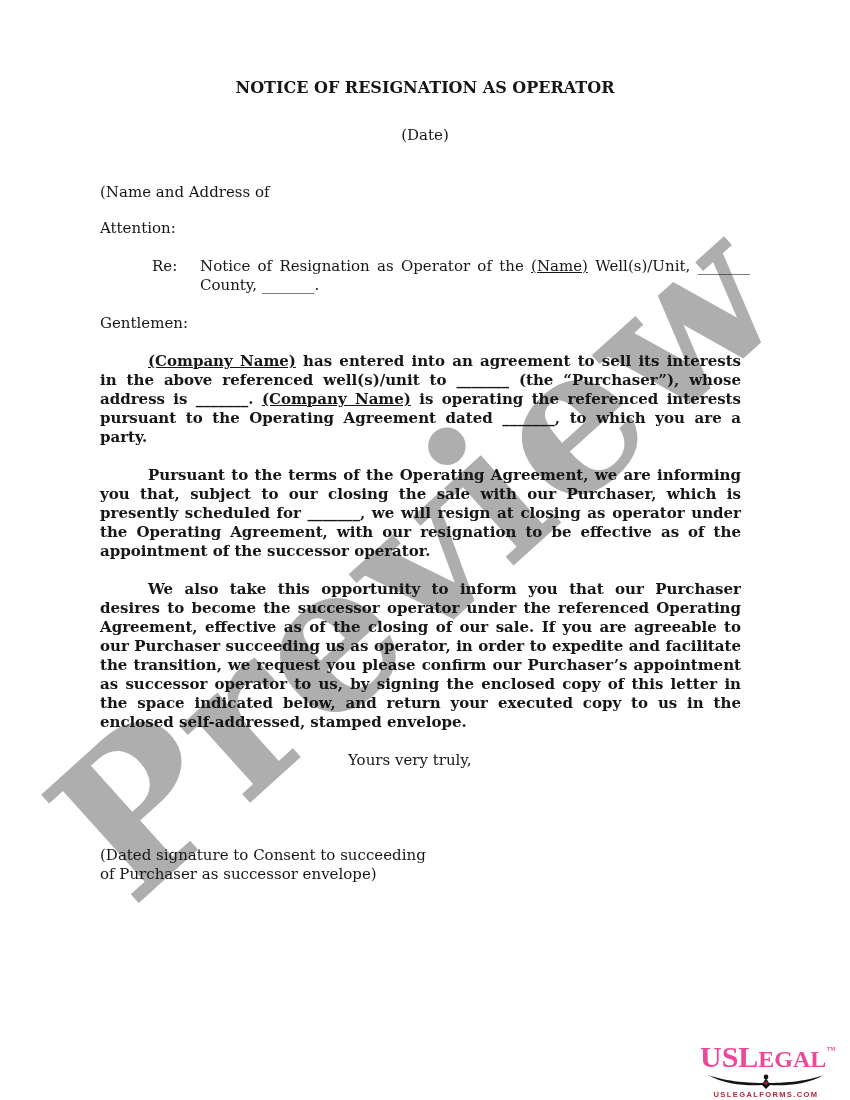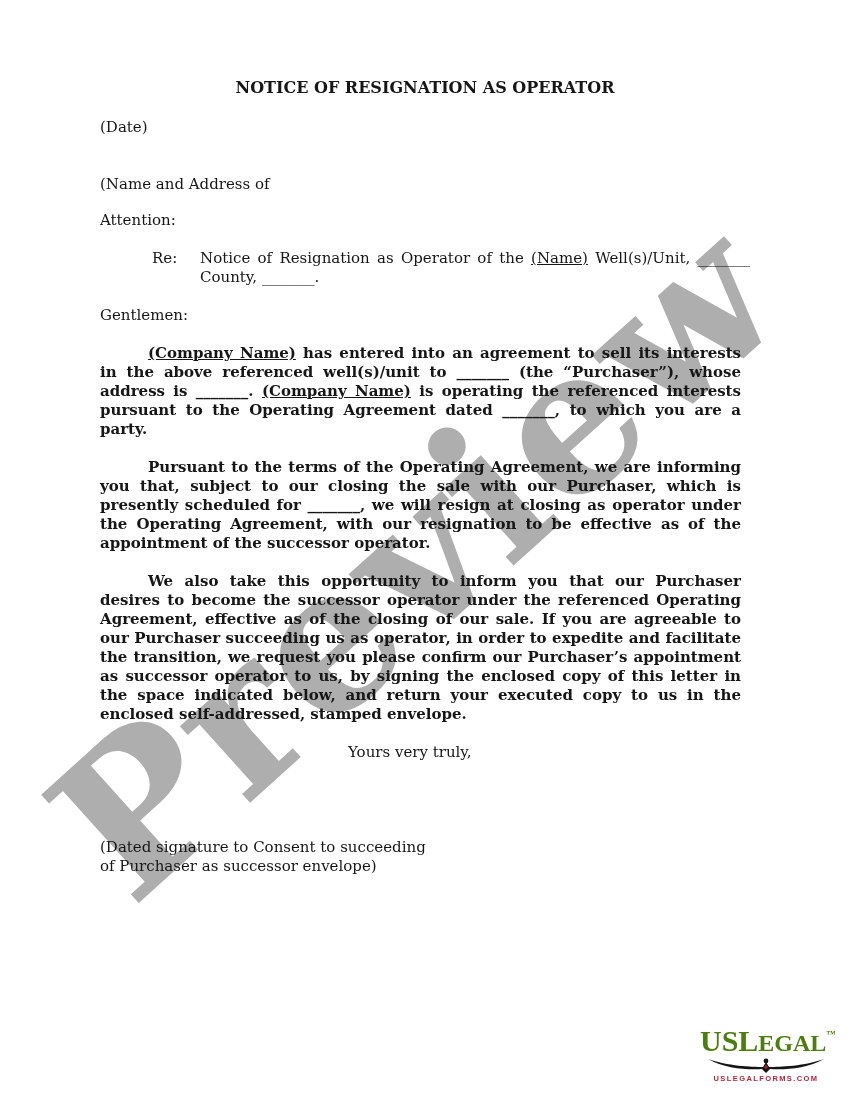--- a/index.html
+++ b/index.html
@@ -10,21 +10,21 @@
   .watermark {
     position:absolute; left:-35px; top:455px; width:900px; height:210px;
     line-height:210px; text-align:center; font-size:200px; font-weight:bold;
     letter-spacing:2px; transform:rotate(-42deg); z-index:1; user-select:none;
   }
   .content {
     position:absolute; left:100px; top:0; width:650px; z-index:2;
     font-size:15px; line-height:19px;
   }
   .title { margin-top:78px; text-align:center; font-weight:bold; font-size:16px; line-height:20px; }
-  .dateline { margin-top:20px; }
+  .dateline { margin-top:28px; text-align:center; }
   .addr { margin-top:38px; }
   .attention { margin-top:17px; }
   .re-block { margin-top:19px; position:relative; padding-left:100px; text-align:justify; }
   .re-label { position:absolute; left:52px; top:0; }
   .salutation { margin-top:19px; }
   .body-para { margin:19px 9px 0 0; text-indent:48px; text-align:justify;font-weight:bold; }
   .closing { margin-top:19px; margin-left:248px; }
   .sig-note { margin-top:76px; }
   .uline { text-decoration:underline; }
   .logo { position:absolute; left:700px; top:1026px; width:132px; text-align:center; z-index:2; }
@@ -66,21 +66,21 @@
 
     <div class="closing">Yours very truly,</div>
 
     <div class="sig-note">
       <div>(Dated signature to Consent to succeeding</div>
       <div>of Purchaser as successor envelope)</div>
     </div>
   </div>
 
   <div class="logo">
-    <div class="logo-text" style="color: #4d7c0f;">
+    <div class="logo-text" style="color: #ec4899; margin-top: 16px;">
       <span class="logo-large">USL</span><span class="logo-small">EGAL</span><span class="logo-tm">™</span>
     </div>
     <div class="logo-eagle">
       <svg width="118" height="16" viewBox="0 0 118 16" xmlns="http://www.w3.org/2000/svg">
         <path class="eagle-path" d="M1 2 C20 9, 45 10, 56 10 L59 5 L62 10 C73 10, 98 9, 117 2 C100 12, 76 13, 63 12 L59 16 L55 12 C42 13, 18 12, 1 2 Z" fill="#141414"></path>
         <circle class="eagle-path" cx="59" cy="4" r="2.4" fill="#141414"></circle>
         <rect x="57.4" y="8.4" width="3.2" height="3.2" transform="rotate(45 59 10)" class="eagle-shield" fill="#9b1e32"></rect>
       </svg>
     </div>
     <div class="logo-site" style="color: rgb(179, 38, 56);">USLEGALFORMS.COM</div>

